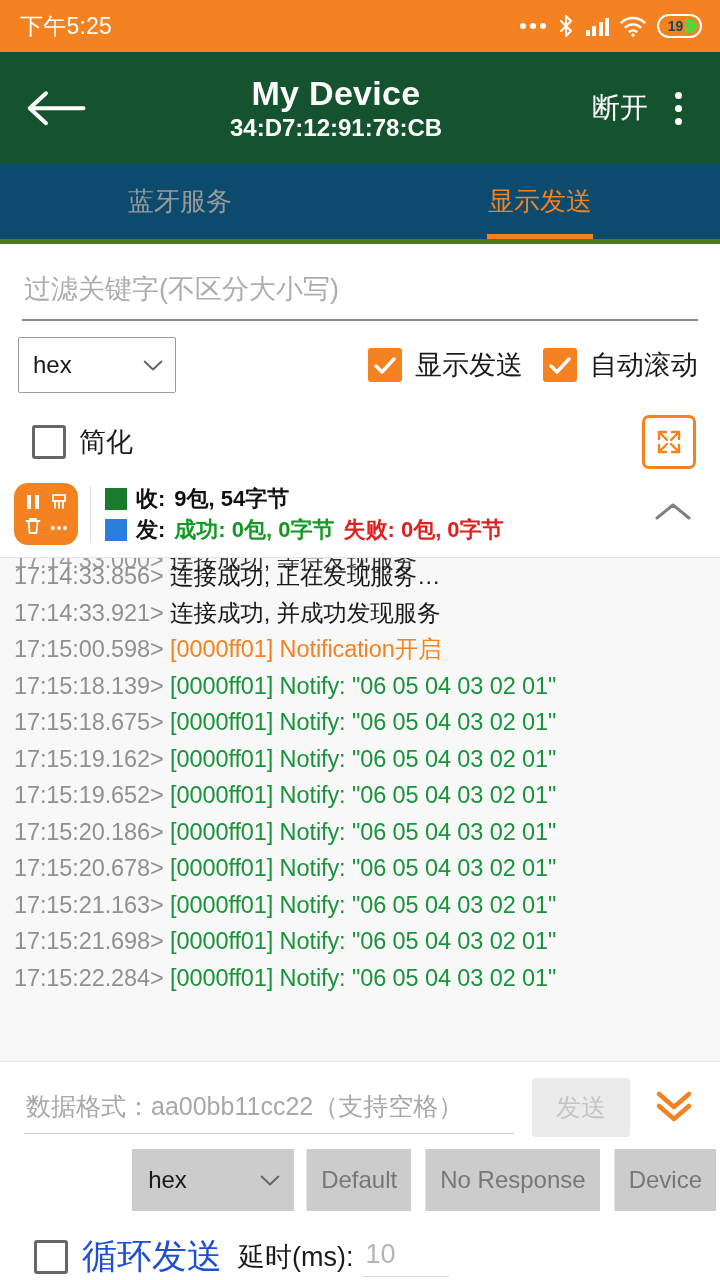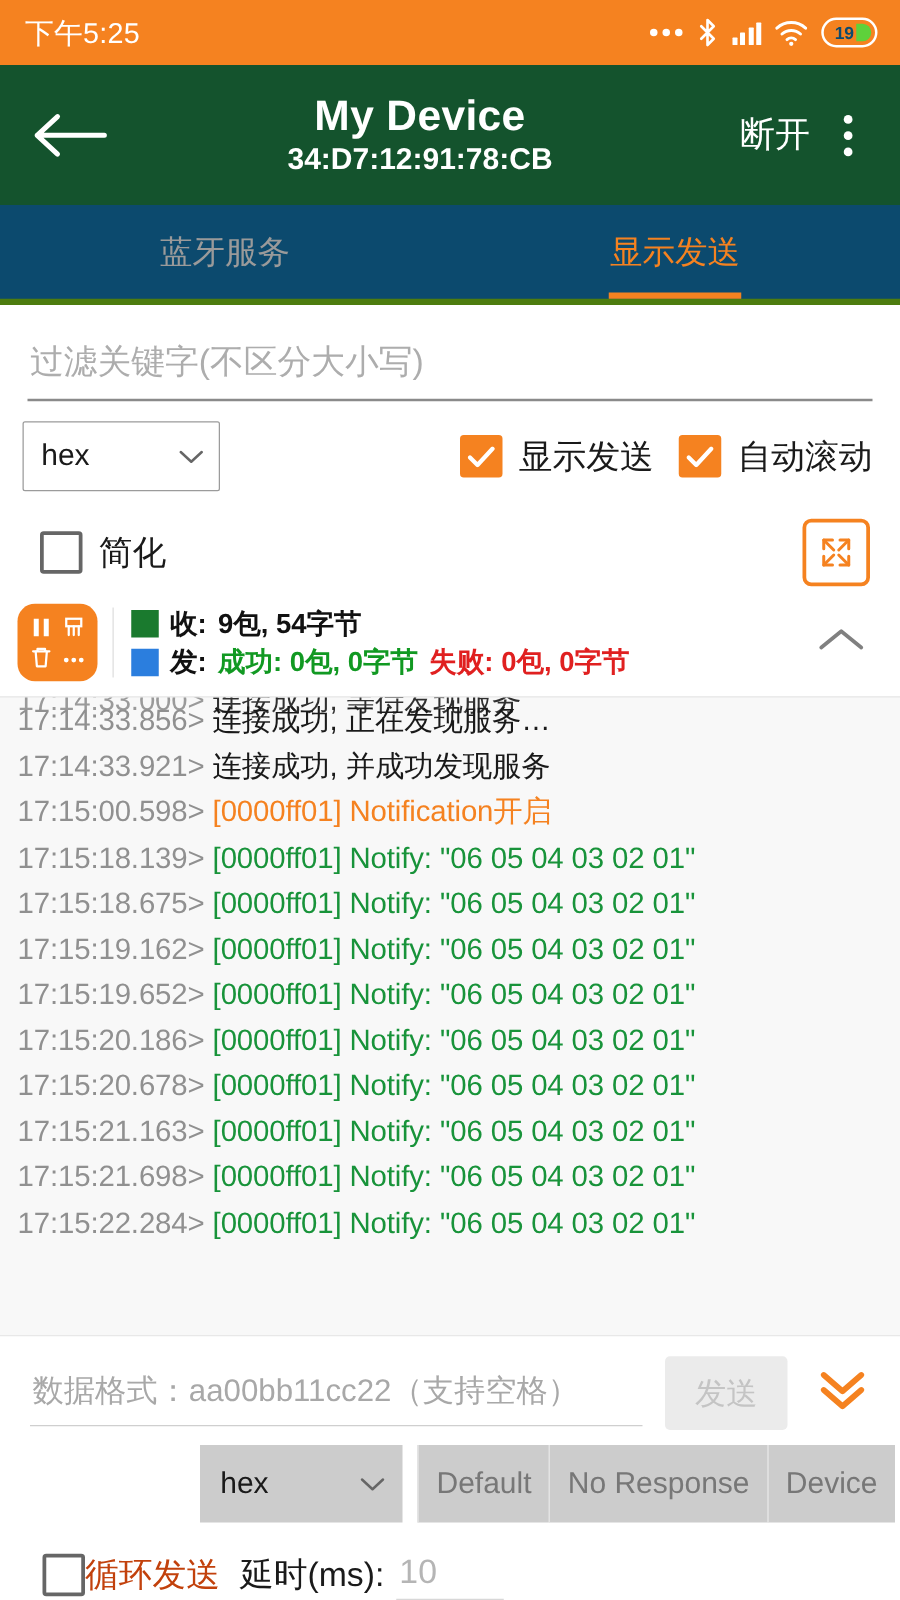--- a/index.html
+++ b/index.html
@@ -128,25 +128,25 @@
 
   
   .writerow { display: flex; align-items: center; justify-content: flex-end;
               padding: 2px 4px 0 0; flex: none; }
   .wsel { background: #cccccc; height: 62px; width: 162px; display: flex;
           align-items: center; justify-content: space-between; padding: 0 14px 0 16px;
           font-size: 24px; color: #1a1a1a; cursor: pointer; flex: none; }
   .wbtn { background: #cccccc; height: 62px; display: flex; align-items: center;
           justify-content: center; font-size: 24px; color: #777; padding: 0 14px;
           border-left: 1.5px solid #e3e3e3; cursor: pointer; flex: none; }
-  .wgroup { display: flex; margin-left: 12px; }
+  .wgroup { display: flex; margin-left: 12px; gap: 14px; }
 
   
   .looprow { display: flex; align-items: center; padding: 22px 0 0 34px; flex: none; }
-  .loop-lbl { font-size: 27px; color: #c2410c; margin-left: 0; white-space: nowrap; }
+  .loop-lbl { font-size: 35px; color: #1d4ed8; margin-left: 14px; white-space: nowrap; }
   .delay-lbl { font-size: 27px; color: #1a1a1a; margin-left: 16px; white-space: nowrap; }
   .delay-input { border: none; border-bottom: 1.5px solid #d8d8d8; outline: none;
                  width: 86px; font-size: 27px; font-family: inherit; margin-left: 10px;
                  padding: 2px 2px 6px 2px; background: transparent; color: #222; }
   .delay-input::placeholder { color: #b5b5b5; }
 </style>
 </head>
 <body>
 
 <div id="app">

